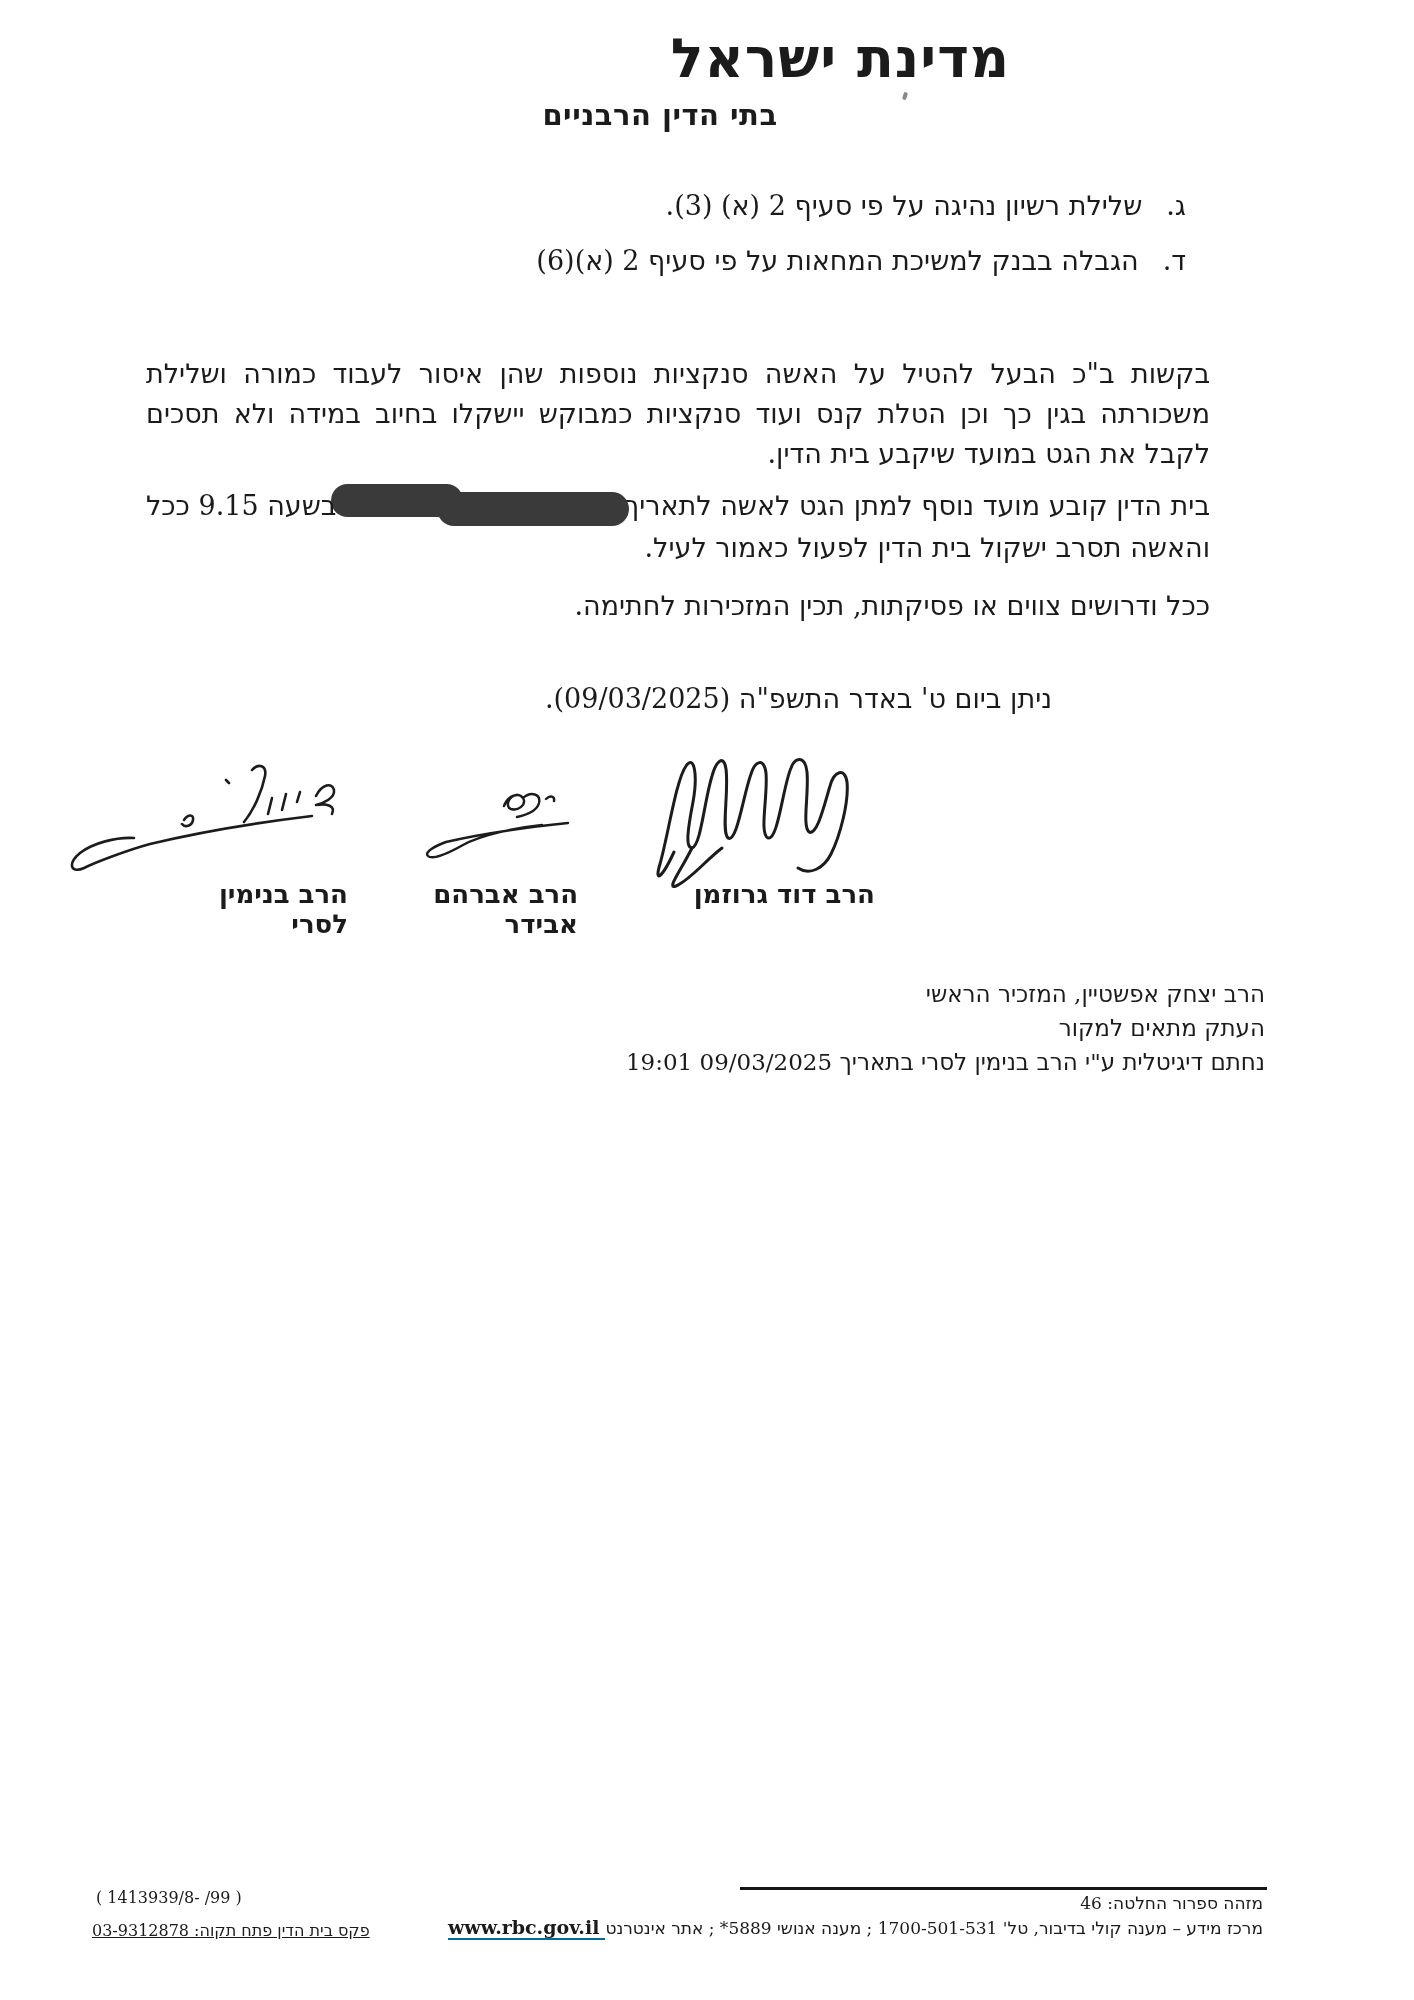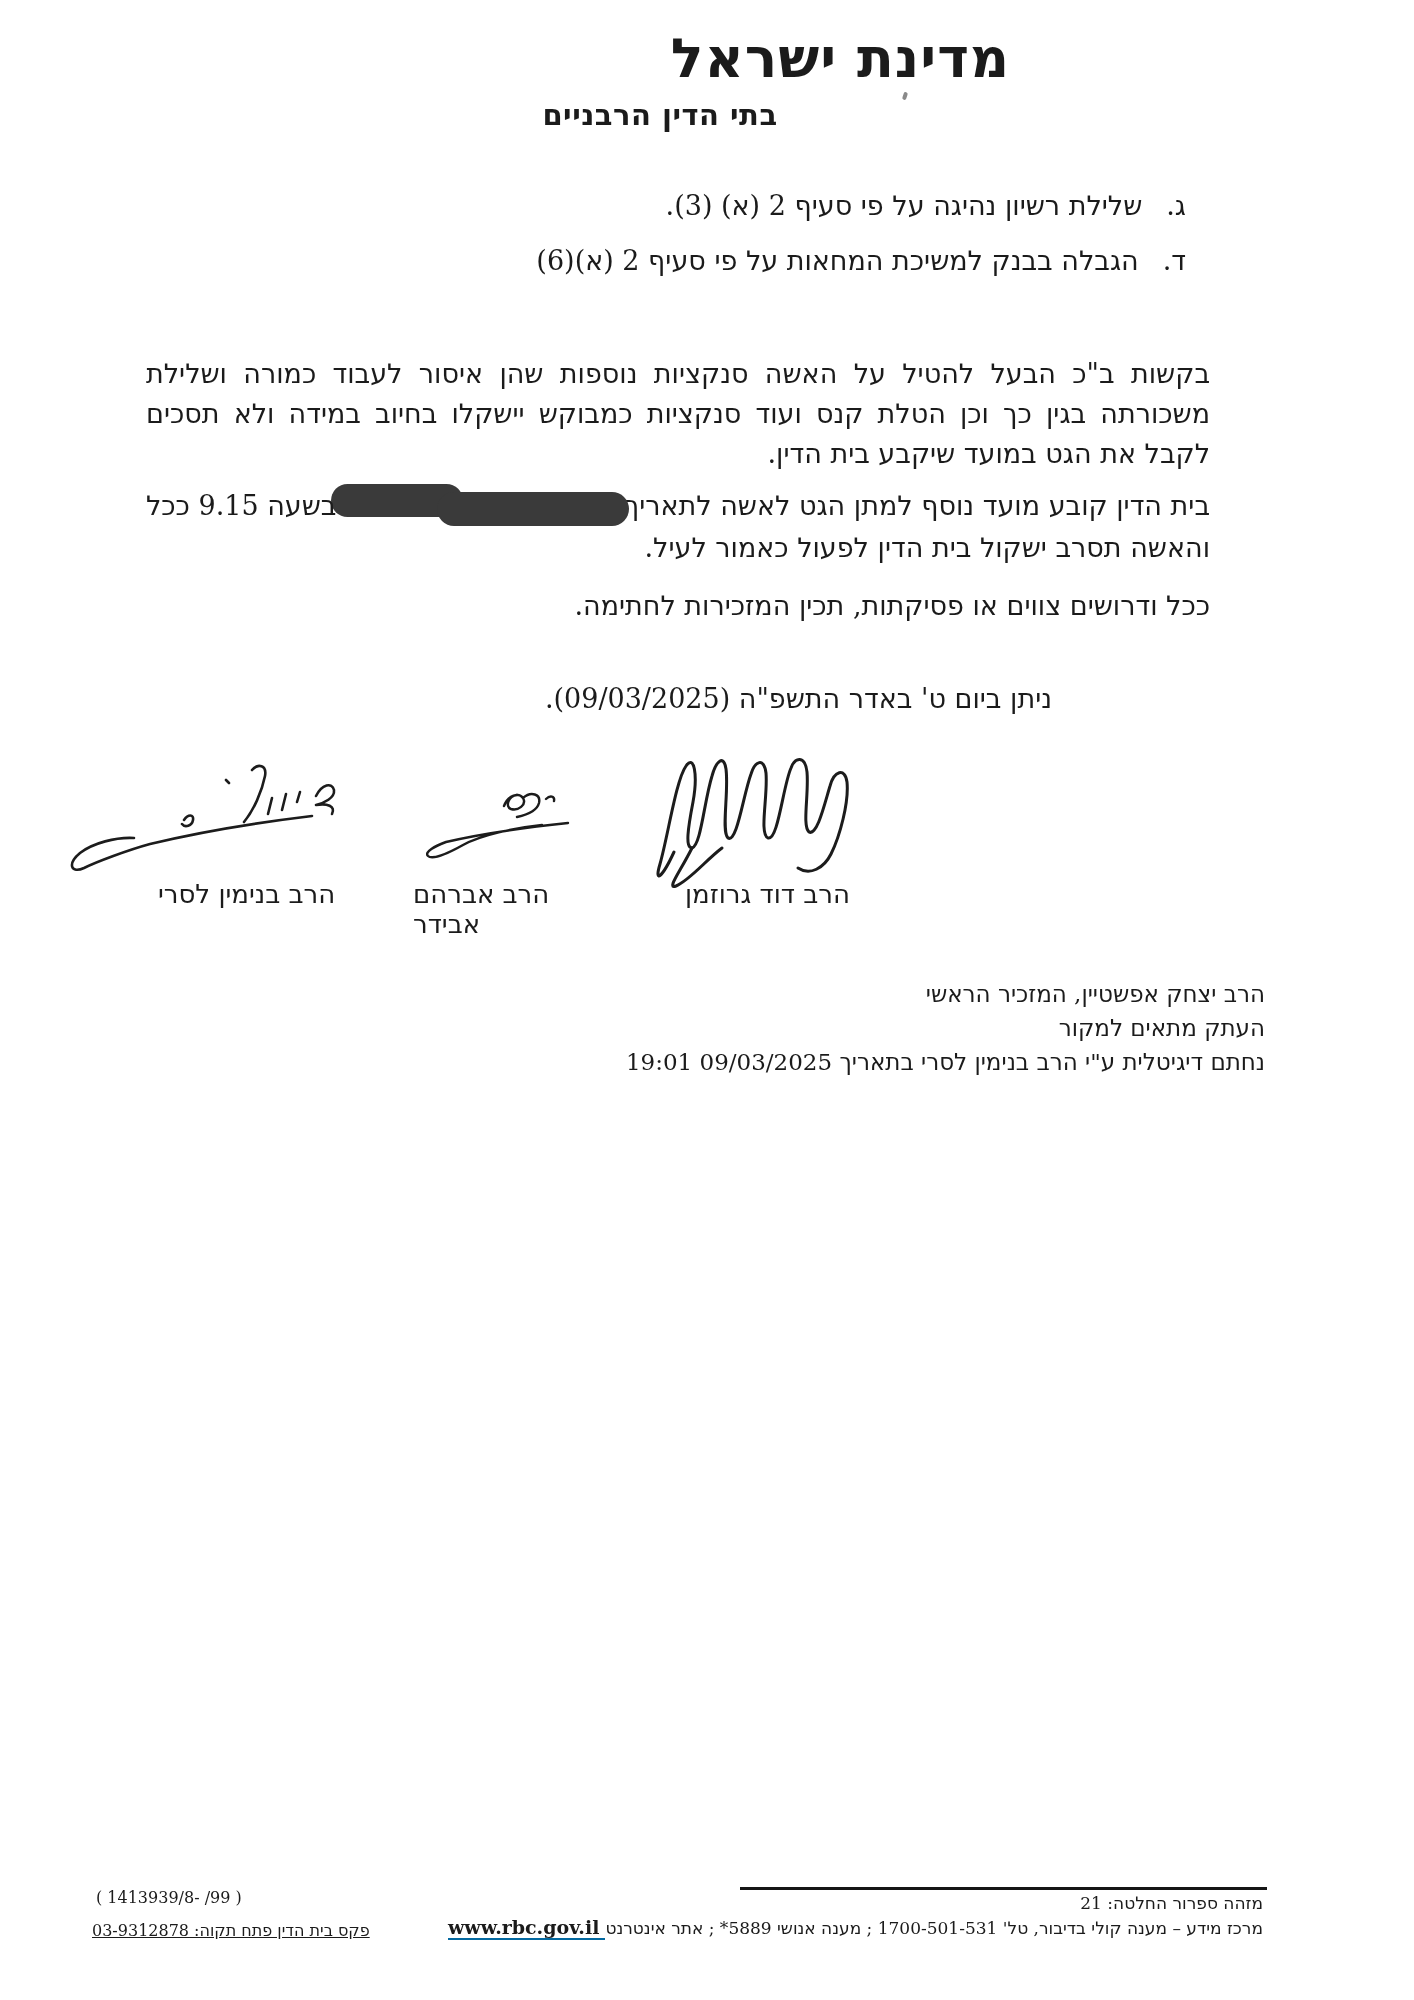--- a/index.html
+++ b/index.html
@@ -36,21 +36,21 @@
   .p2l2{right:204px;top:528px;white-space:nowrap;}
   .p3{right:204px;top:586px;white-space:nowrap;}
   .date-line{right:362px;top:683px;font-size:27px;direction:rtl;white-space:nowrap;}
   .redaction{
     background:#3a3a3a;border-radius:17px;
   }
   .red1{left:331px;top:484px;width:132px;height:33px;}
   .red2{left:437px;top:492px;width:192px;height:34px;}
   .sig svg{display:block;}
   .sig-name{
-    font-size:26px;font-weight:400;direction:rtl;text-align:left;
+    font-size:26px;font-weight:700;direction:rtl;text-align:right;
   }
   .name-grozman{left:685px;top:879px;width:190px;}
   .name-avidar{left:413px;top:879px;width:165px;}
   .name-lasri{left:158px;top:879px;width:190px;}
   .cert{
     right:149px;top:977px;direction:rtl;text-align:right;
     font-size:23px;line-height:34px;
   }
   .footer-rule{left:740px;top:1887px;width:527px;height:0;border-top:3px solid #161616;}
   .footer-decision{right:151px;top:1893px;font-size:17px;direction:rtl;white-space:nowrap;}
@@ -115,20 +115,20 @@
   <div class="abs sig-name name-avidar">הרב אברהם אבידר</div>
   <div class="abs sig-name name-lasri">הרב בנימין לסרי</div>
 
   <div class="abs cert">
     <div>הרב יצחק אפשטיין, המזכיר הראשי</div>
     <div>העתק מתאים למקור</div>
     <div>נחתם דיגיטלית ע"י הרב בנימין לסרי בתאריך 09/03/2025‏ 19:01</div>
   </div>
 
   <div class="abs footer-rule"></div>
-  <div class="abs footer-decision">מזהה ספרור החלטה: 21</div>
+  <div class="abs footer-decision">מזהה ספרור החלטה: 46</div>
   <div class="abs footer-info">
     <span>מרכז מידע – מענה קולי בדיבור, טל' 1700-501-531 ; מענה אנושי 5889* ; אתר אינטרנט</span><span class="footer-website">www.rbc.gov.il</span>
   </div>
   <div class="abs footer-ref">( 1413939/8- /99 )</div>
   <div class="abs footer-fax">פקס בית הדין פתח תקוה: 03-9312878</div>
 
 </div>
 
 </body></html>

